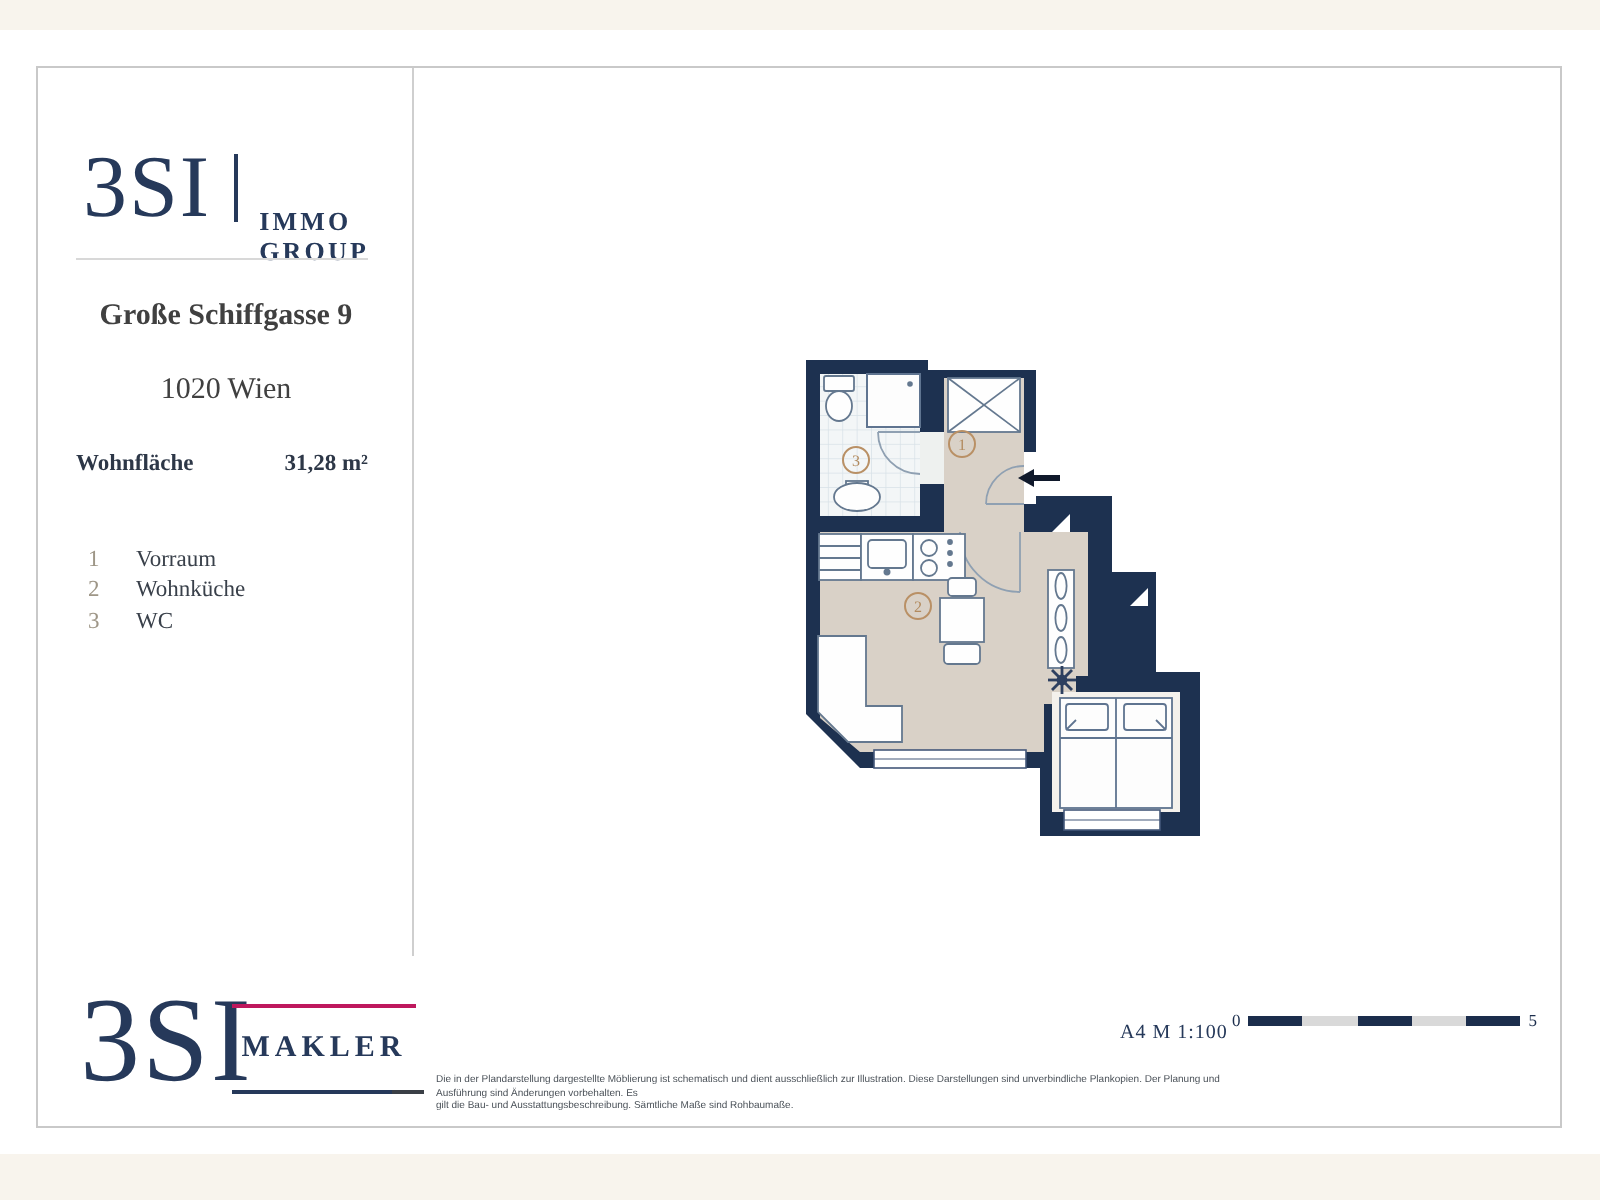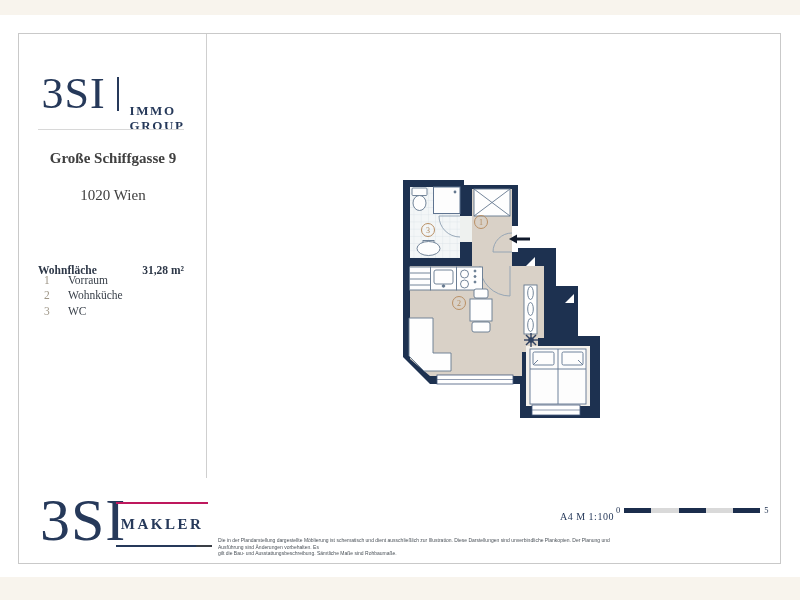--- a/index.html
+++ b/index.html
@@ -20,21 +20,21 @@
   .logo-division{display:flex;flex-direction:column;color:#26395a;font-size:13px;
                  letter-spacing:1.6px;line-height:15px;font-weight:600;margin-top:48px;}
   .hr1{position:absolute;left:38px;top:129px;width:146px;height:1px;background:#d8d8d8;}
 
   
   .addr{position:absolute;left:19px;width:188px;text-align:center;color:#404040;}
   .street{top:150px;font-size:15px;font-weight:700;}
   .city{top:171px;font-size:15px;font-weight:400;margin-top:16px;}
   .unit{top:196px;font-size:15px;font-weight:600;color:#b2885a;letter-spacing:.5px;}
   .area-row{position:absolute;left:38px;top:226px;width:146px;display:flex;
-            justify-content:space-between;color:#2d3747;font-size:11.5px;font-weight:600;margin-top:38px;}
+            justify-content:space-between;color:#2d3747;font-size:11.5px;font-weight:600;}
 
   
   .legend{position:absolute;left:44px;top:272px;font-size:11.5px;}
   .legend-row{display:flex;height:15.5px;align-items:center;}
   .legend-no{width:24px;color:#9e9687;}
   .legend-name{color:#39404a;}
 
   
   .logo-bottom-brand{position:absolute;left:40px;top:490px;font-size:60px;line-height:60px;
                      color:#26395a;font-weight:500;letter-spacing:1px;}

